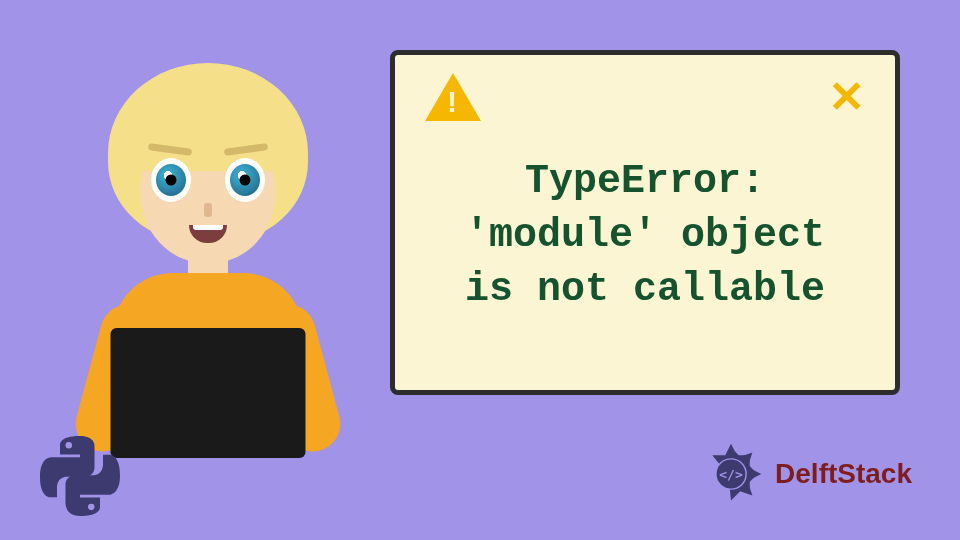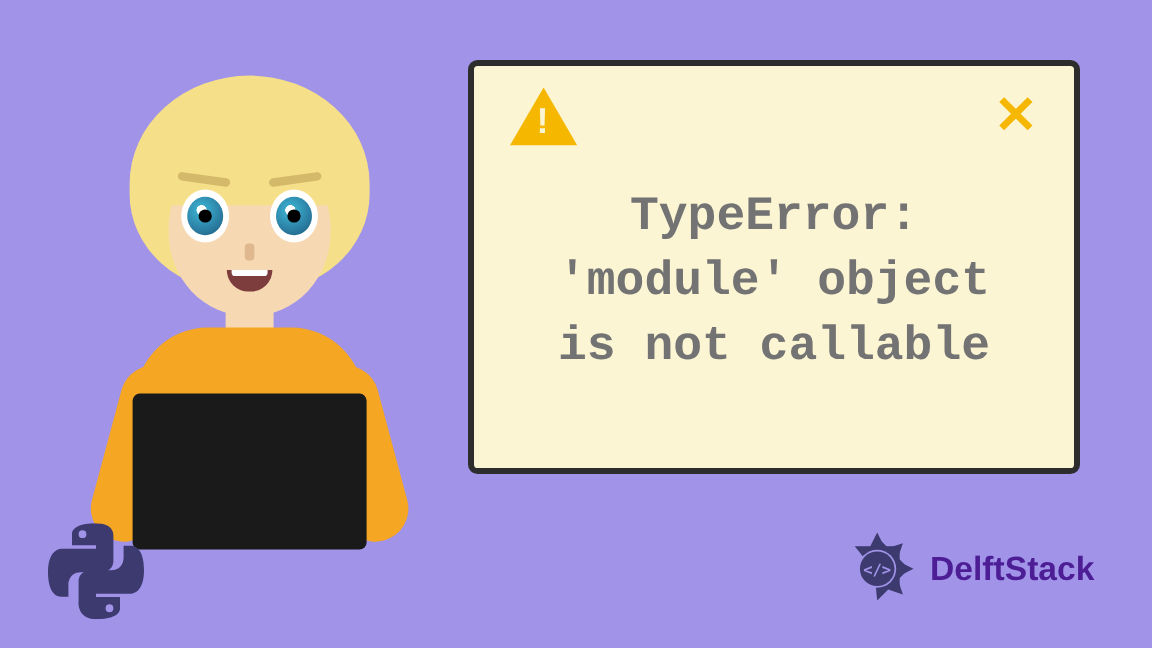--- a/index.html
+++ b/index.html
@@ -242,21 +242,21 @@
       font-size: 44px;
       font-weight: bold;
       line-height: 1;
     }
     .error-text {
       position: absolute;
       top: 100px;
       left: 0;
       right: 0;
       text-align: center;
-      color: #737373;
+      color: #14532d;
       font-family: 'Courier New', monospace;
       font-weight: bold;
       font-size: 40px;
       line-height: 1.35;
       white-space: pre-line;
     }
     .python-icon {
       position: absolute;
       bottom: 24px;
       left: 40px;
@@ -271,21 +271,21 @@
       align-items: center;
       gap: 8px;
     }
     .delft-emblem {
       width: 72px;
       height: 72px;
     }
     .delft-text {
       font-size: 28px;
       font-weight: 600;
-      color: #4c1d95;
+      color: #7f1d1d;
       font-family: 'Segoe UI', Arial, sans-serif;
     }
   </style>
 </head>
 <body>
 
 <div class="character">
   <div class="hair-back"></div>
   <div class="neck"></div>
   <div class="body"></div>

